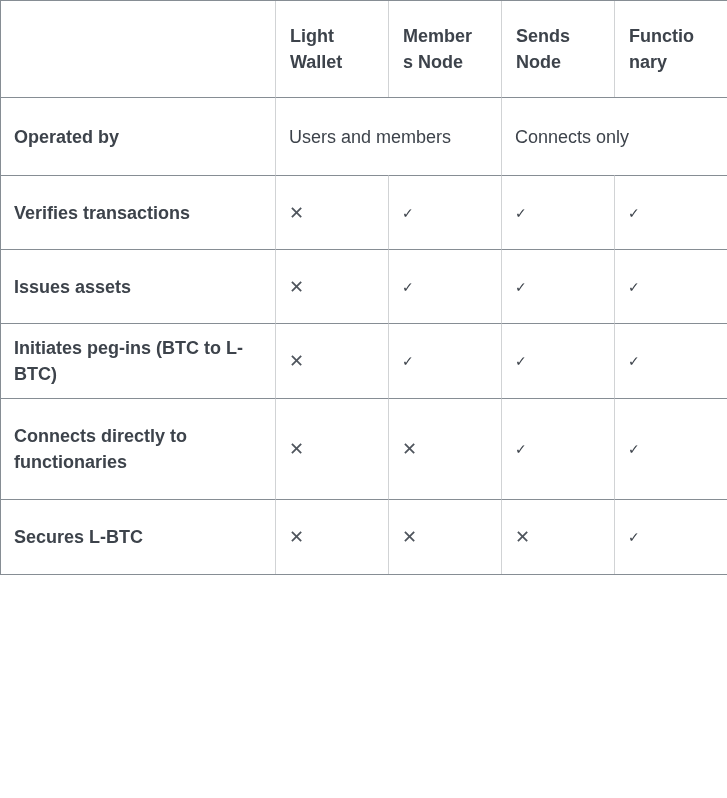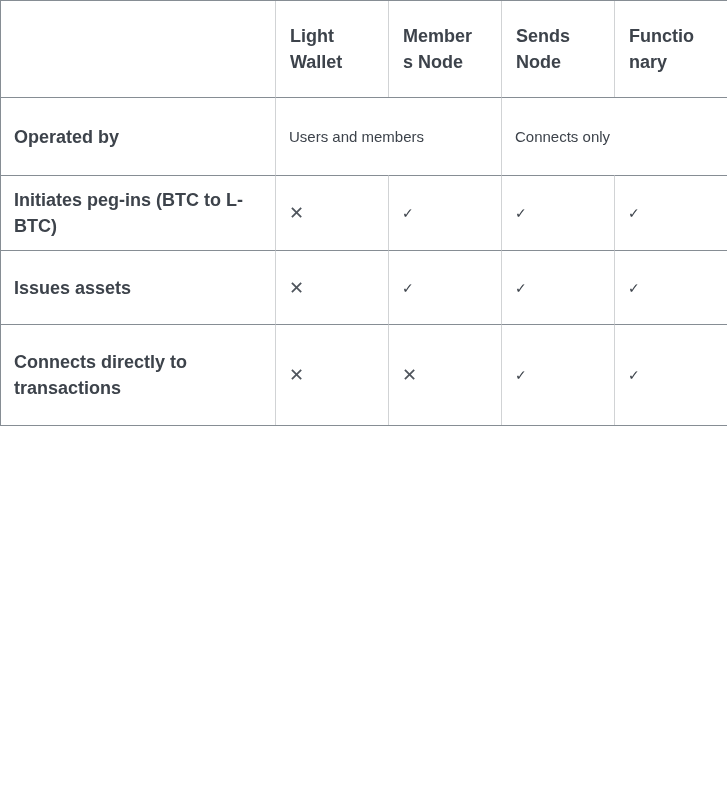--- a/index.html
+++ b/index.html
@@ -41,21 +41,21 @@
     font-weight: 700;
     padding: 0 24px 0 14px;
     overflow-wrap: anywhere;
   }
   td.label-cell {
     font-weight: 700;
     padding-right: 32px;
   }
   td.group-cell {
     font-weight: 400;
-    font-size: 15px;
+    font-size: 18px;
   }
   td.mark-cell {
     font-family: "DejaVu Sans", sans-serif;
     padding-left: 13px;
   }
   td.mark-cell.check { font-size: 14px; }
   td.mark-cell.cross { font-size: 18px; }
 </style>
 </head>
 <body>
@@ -76,35 +76,49 @@
       <th class="v">Sends Node</th>
       <th class="v">Functionary</th>
     </tr>
   </thead>
   <tbody>
     <tr style="height:78px">
       <td class="label-cell">Operated by</td>
       <td class="v group-cell" colspan="2">Users and members</td>
       <td class="v group-cell" colspan="2">Connects only</td>
     </tr>
-    <tr style="height:75px">
-      <td class="label-cell">Initiates peg-ins (BTC to L-BTC)</td>
+    <tr style="height:74px">
+      <td class="label-cell">Verifies transactions</td>
       <td class="v mark-cell cross" style="color: rgb(79, 85, 93);">✕</td>
       <td class="v mark-cell check" style="color: rgb(62, 68, 76);">✓</td>
       <td class="v mark-cell check" style="color: rgb(62, 68, 76);">✓</td>
       <td class="v mark-cell check" style="color: rgb(62, 68, 76);">✓</td>
     </tr>
     <tr style="height:74px">
       <td class="label-cell">Issues assets</td>
       <td class="v mark-cell cross" style="color: rgb(79, 85, 93);">✕</td>
       <td class="v mark-cell check" style="color: rgb(62, 68, 76);">✓</td>
       <td class="v mark-cell check" style="color: rgb(62, 68, 76);">✓</td>
       <td class="v mark-cell check" style="color: rgb(62, 68, 76);">✓</td>
     </tr>
+    <tr style="height:75px">
+      <td class="label-cell">Initiates peg-ins (BTC to L-BTC)</td>
+      <td class="v mark-cell cross" style="color: rgb(79, 85, 93);">✕</td>
+      <td class="v mark-cell check" style="color: rgb(62, 68, 76);">✓</td>
+      <td class="v mark-cell check" style="color: rgb(62, 68, 76);">✓</td>
+      <td class="v mark-cell check" style="color: rgb(62, 68, 76);">✓</td>
+    </tr>
     <tr style="height:101px">
-      <td class="label-cell">Connects directly to transactions</td>
+      <td class="label-cell">Connects directly to functionaries</td>
       <td class="v mark-cell cross" style="color: rgb(79, 85, 93);">✕</td>
       <td class="v mark-cell cross" style="color: rgb(79, 85, 93);">✕</td>
       <td class="v mark-cell check" style="color: rgb(62, 68, 76);">✓</td>
+      <td class="v mark-cell check" style="color: rgb(62, 68, 76);">✓</td>
+    </tr>
+    <tr style="height:75px">
+      <td class="label-cell">Secures L-BTC</td>
+      <td class="v mark-cell cross" style="color: rgb(79, 85, 93);">✕</td>
+      <td class="v mark-cell cross" style="color: rgb(79, 85, 93);">✕</td>
+      <td class="v mark-cell cross" style="color: rgb(79, 85, 93);">✕</td>
       <td class="v mark-cell check" style="color: rgb(62, 68, 76);">✓</td>
     </tr>
   </tbody>
 </table>
 
 </body></html>

